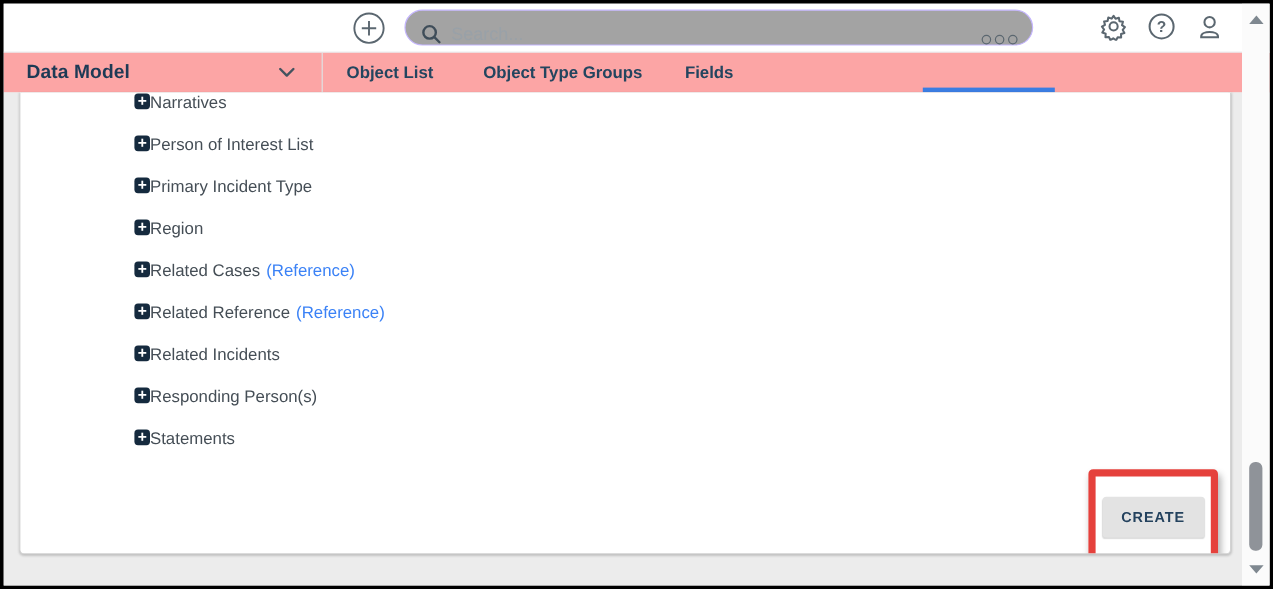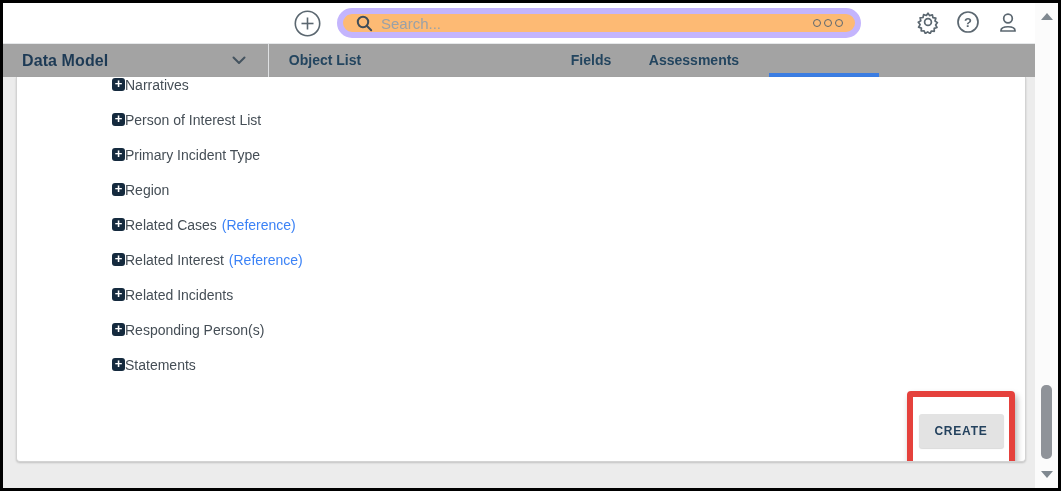--- a/index.html
+++ b/index.html
@@ -8,32 +8,32 @@
 
   .frame { width:1061px; height:491px; background:#000; position:relative; }
   .screen { position:absolute; left:3px; top:3px; width:1055px; height:485px;
             background:#ececec; overflow:hidden; }
 
   
   .topbar { position:absolute; left:0; top:0; width:1055px; height:41px;
             background:#ffffff; border-bottom:1px solid #e6e8ea; }
   .plus-circle { position:absolute; left:291px; top:7px; width:27px; height:27px; cursor:pointer; }
   .search-pill { position:absolute; left:334px; top:5px; width:524px; height:30px;
-                 border:6px solid #c4b5fd; border-radius:15px; background:#fdba74;
-                 display:flex; align-items:center; padding:0 12px 0 13px; }
+                 border:1px solid #c4b5fd; border-radius:15px; background:#a3a3a3;
+                 display:flex; align-items:flex-end; padding:0 12px 0 13px; }
   .search-pill input { border:none; outline:none; flex:1; font-size:15px; color:#3c4752;
                        font-family:"Liberation Sans", sans-serif; background:transparent; margin-left:8px; }
   .search-pill input::placeholder { color:#99a1a8; opacity:1; }
   .more-dots { display:flex; gap:3px; align-items:center; cursor:pointer; }
   .more-dots i { display:block; width:8px; height:8px; border:1.5px solid #5b6770; border-radius:50%; }
   .topbar-right { position:absolute; right:38px; top:7px; display:flex; gap:16px; align-items:center; }
   .tb-icon { width:24px; height:24px; cursor:pointer; display:block; }
 
   
-  .navbar { position:absolute; left:0; top:41px; width:1055px; height:33px; background:#a3a3a3; }
+  .navbar { position:absolute; left:0; top:41px; width:1055px; height:33px; background:#fca5a5; }
   .dropdown { position:absolute; left:19px; top:0; height:33px; display:flex; align-items:center;
               gap:8px; cursor:pointer; width:238px; justify-content:space-between; padding-right:14px; }
   .dropdown .dd-label { font-size:16px; font-weight:700; color:#1d3a55; letter-spacing:0.1px; }
   .nav-divider { position:absolute; left:265px; top:0; width:1px; height:33px; background:#dfe1e3; }
   .tab { position:absolute; top:0; height:33px; line-height:33px; transform:translateX(-50%);
          font-size:14px; font-weight:600; color:#23455f; cursor:pointer; white-space:nowrap; }
   .tab-underline { position:absolute; left:766px; bottom:0; width:110px; height:4px; background:#3b7de2; }
 
   
   .content { position:absolute; left:0; top:74px; width:1055px; height:411px; background:#ececec; }
@@ -115,22 +115,22 @@
 
     <nav class="navbar">
       <div class="dropdown">
         <span class="dd-label">Data Model</span>
         <svg width="14" height="9" viewBox="0 0 14 9">
           <polyline points="1.5,1.5 7,7 12.5,1.5" fill="none" stroke="#44535f" stroke-width="2" stroke-linecap="round" stroke-linejoin="round"></polyline>
         </svg>
       </div>
       <div class="nav-divider"></div>
       <div class="tab" style="left:322px">Object List</div>
+      <div class="tab" style="left:466px">Object Type Groups</div>
       <div class="tab" style="left:588px">Fields</div>
-      <div class="tab" style="left:691px">Assessments</div>
       <div class="tab-underline"></div>
     </nav>
 
     <main class="content">
       <div class="card">
         <div class="list">
           <div class="row">
             <span class="plus-box">+</span>
             <span class="row-label">Narratives</span>
 
@@ -150,21 +150,21 @@
             <span class="row-label">Region</span>
 
           </div>
           <div class="row">
             <span class="plus-box">+</span>
             <span class="row-label">Related Cases</span>
             <span class="row-suffix">(Reference)</span>
           </div>
           <div class="row">
             <span class="plus-box">+</span>
-            <span class="row-label">Related Interest</span>
+            <span class="row-label">Related Reference</span>
             <span class="row-suffix">(Reference)</span>
           </div>
           <div class="row">
             <span class="plus-box">+</span>
             <span class="row-label">Related Incidents</span>
 
           </div>
           <div class="row">
             <span class="plus-box">+</span>
             <span class="row-label">Responding Person(s)</span>

